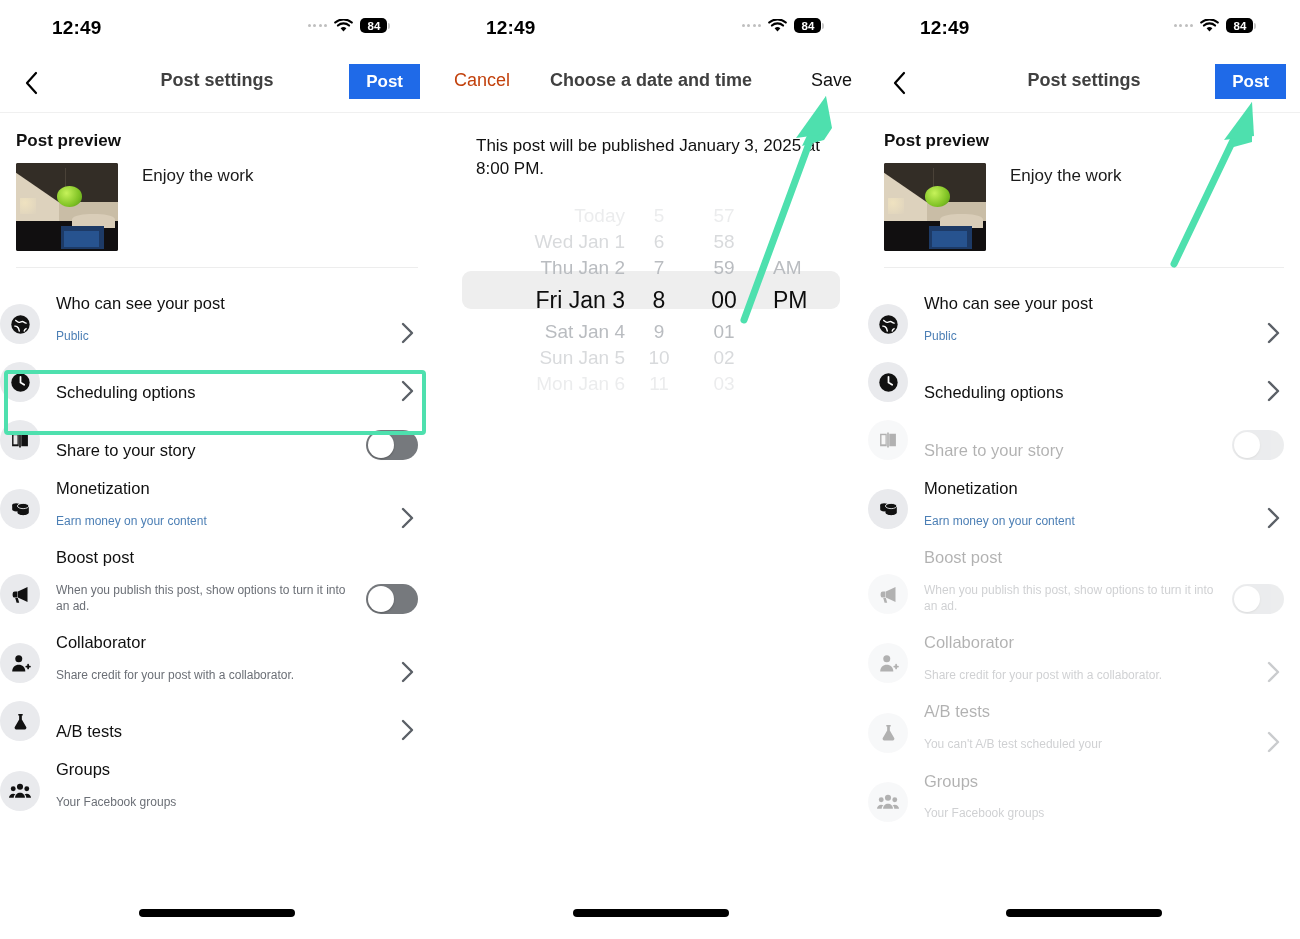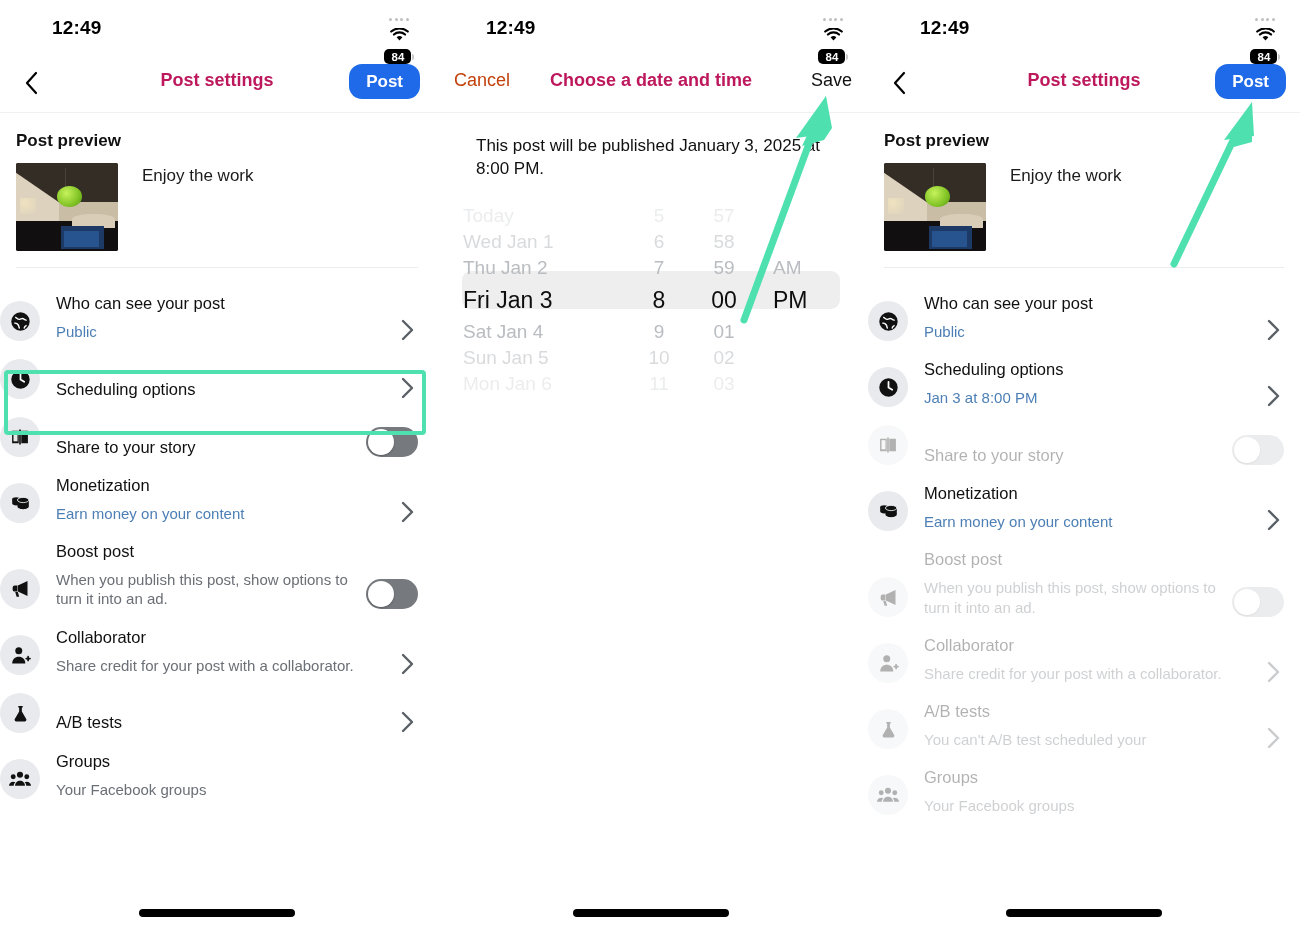--- a/index.html
+++ b/index.html
@@ -15,48 +15,48 @@
   #panel-1 { left: 0px;   width: 434px; }
   #panel-2 { left: 434px; width: 434px; }
   #panel-3 { left: 868px; width: 432px; }
 
   
   .statusbar { position: relative; height: 56px; }
   .status-time {
     position: absolute; left: 52px; top: 17px;
     font-size: 19px; font-weight: bold; color: #000; letter-spacing: .2px;
   }
-  .status-right { position: absolute; right: 20px; top: 18px; display: flex; align-items: center; gap: 7px; flex-direction: column; }
+  .status-right { position: absolute; right: 44px; top: 18px; display: flex; align-items: center; gap: 7px; }
   .sig-dots { display: flex; gap: 2.5px; align-items: center; }
   .sig-dots i { display:block; width: 3px; height: 3px; border-radius: 50%; background: #bfbfbf; }
   .wifi-ico { display:block; }
   .batt {
     display: flex; align-items: center;
   }
   .batt-body {
     background: #000; color: #fff; border-radius: 5px;
     font-size: 11.5px; font-weight: bold;
     padding: 1.5px 4px 1.5px 5px; line-height: 1.05;
     min-width: 27px; text-align: center;
   }
   .batt-cap { width: 2px; height: 6px; background: #c9c9c9; border-radius: 0 2px 2px 0; margin-left: 1px; }
 
   
   .navbar { position: relative; height: 56px; }
   .nav-title {
     position: absolute; left: 0; right: 0; top: 14px;
-    text-align: center; font-size: 18px; font-weight: bold; color: #be185d;
+    text-align: center; font-size: 18px; font-weight: bold; color: #404040;
   }
   .nav-back { position: absolute; left: 14px; top: 8px; width: 34px; height: 38px; display:flex; align-items:center; justify-content:center; }
   .nav-cancel { position: absolute; left: 20px; top: 14px; font-size: 18px; color: #c2410c; }
   .nav-save   { position: absolute; right: 16px; top: 14px; font-size: 18px; color: #111; }
   .nav-post {
     position: absolute; right: 14px; top: 8px;
     background: #1f6ae8; color: #fff; font-size: 17px; font-weight: bold;
-    padding: 9px 17px; border-radius: 13px; line-height: 1;
+    padding: 9px 17px; border-radius: 0; line-height: 1;
   }
   .hairline { height: 1px; background: #f0f0f0; width: 100%; }
 
   
   .section-title { font-size: 17px; font-weight: bold; color: #111; margin: 18px 0 0 16px; }
   .preview-row { display: flex; gap: 24px; margin: 12px 0 0 16px; }
   .thumb {
     width: 102px; height: 88px; border-radius: 2px; overflow: hidden; flex: 0 0 auto;
     position: relative; background: #2a2520;
   }
@@ -79,21 +79,21 @@
 
   
   .rows { margin-top: 16px; }
   .row { position: relative; display: flex; align-items: flex-end; padding: 9px 16px 9px 0; min-height: 52px; }
   .row-icon {
     width: 40px; height: 40px; border-radius: 50%; background: #e9eaed;
     display: flex; align-items: center; justify-content: center; flex: 0 0 auto;
   }
   .row-text { margin-left: 16px; flex: 1 1 auto; padding-right: 12px; }
   .row-title { font-size: 16.5px; color: #101010; line-height: 1.25; font-weight: 500; }
-  .row-sub { font-size: 15px; color: #6b6f76; line-height: 1.3; margin-top: 8px; }
+  .row-sub { font-size: 12px; color: #6b6f76; line-height: 1.3; margin-top: 15px; }
   .row-sub.link { color: #4c7fb5; }
   .chevron { flex: 0 0 auto; width: 22px; display:flex; align-items:center; justify-content:center; }
 
   .toggle {
     flex: 0 0 auto; width: 52px; height: 30px; border-radius: 15px;
     background: #76797d; position: relative;
   }
   .toggle .knob {
     position: absolute; left: 2px; top: 2px; width: 26px; height: 26px;
     border-radius: 50%; background: #fff; box-shadow: 0 1px 2px rgba(0,0,0,.25);
@@ -105,21 +105,21 @@
   .sched-note {
     margin: 22px 30px 0 42px; font-size: 17px; color: #111; line-height: 1.35;
   }
   .wheel { position: relative; margin-top: 22px; height: 180px; }
   .wheel-sel {
     position: absolute; left: 28px; right: 28px; top: 68px; height: 38px;
     background: #eeeeee; border-radius: 9px;
   }
   .wheel-cols { position: absolute; inset: 0; display: flex; justify-content: center; }
   .wcol { display: flex; flex-direction: column; align-items: center; }
-  .wcol.dates { width: 168px; align-items: flex-start; padding-right: 6px; }
+  .wcol.dates { width: 168px; align-items: flex-end; padding-right: 6px; }
   .wcol.hours { width: 56px; }
   .wcol.mins  { width: 74px; justify-content: space-between; }
   .wcol.ampm  { width: 78px; align-items: flex-start; padding-left: 12px; }
   .wrow {
     height: 26px; line-height: 26px; font-size: 19px; color: #b9bcc0; white-space: nowrap;
     position: relative; z-index: 2;
   }
   .wrow.sel { height: 38px; line-height: 38px; font-size: 23px; color: #0d0d0d; font-weight: 500; }
   .wrow.f1 { opacity: .55; }
   .wrow.f2 { opacity: .28; }
@@ -488,21 +488,20 @@
         </div>
         <div class="row">
           <div class="row-icon">
             <svg width="21" height="21" viewBox="0 0 24 24">
               <circle cx="12" cy="12" r="10.5" fill="#111"></circle>
               <path d="M12 5.5V12l4.2 2.6" stroke="#fff" stroke-width="2" fill="none" stroke-linecap="round"></path>
             </svg>
           </div>
           <div class="row-text">
             <div class="row-title">Scheduling options</div>
-            <div class="row-sub link">Jan 3 at 8:00 PM</div>
           </div>
           <div class="chevron">
             <svg width="13" height="22" viewBox="0 0 13 22">
               <path d="M2 2 L11 11 L2 20" stroke="#5b6067" stroke-width="2.4" fill="none" stroke-linecap="round" stroke-linejoin="round"></path>
             </svg>
           </div>
         </div>
         <div class="row dim">
           <div class="row-icon">
             <svg width="20" height="20" viewBox="0 0 24 24">

